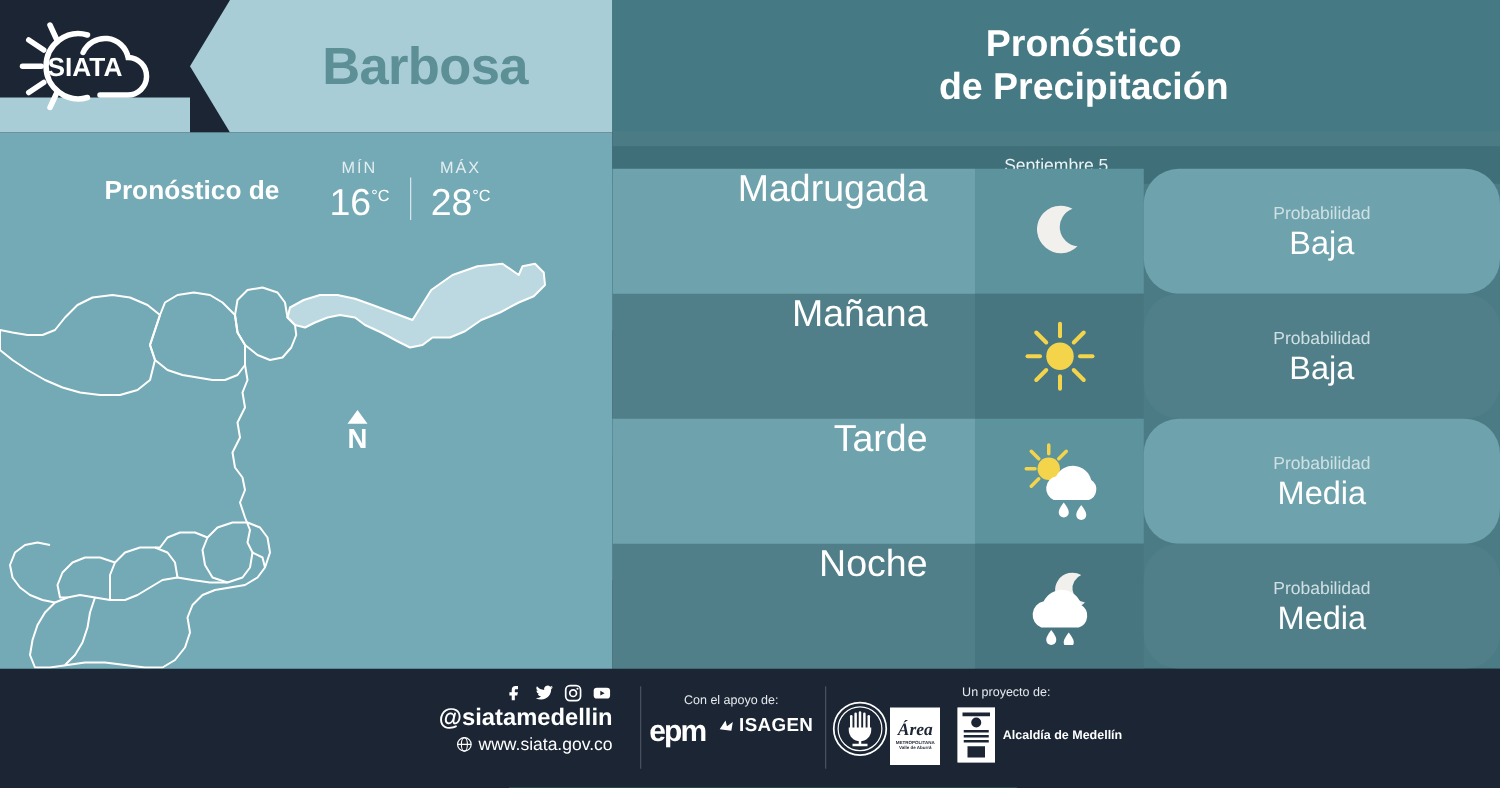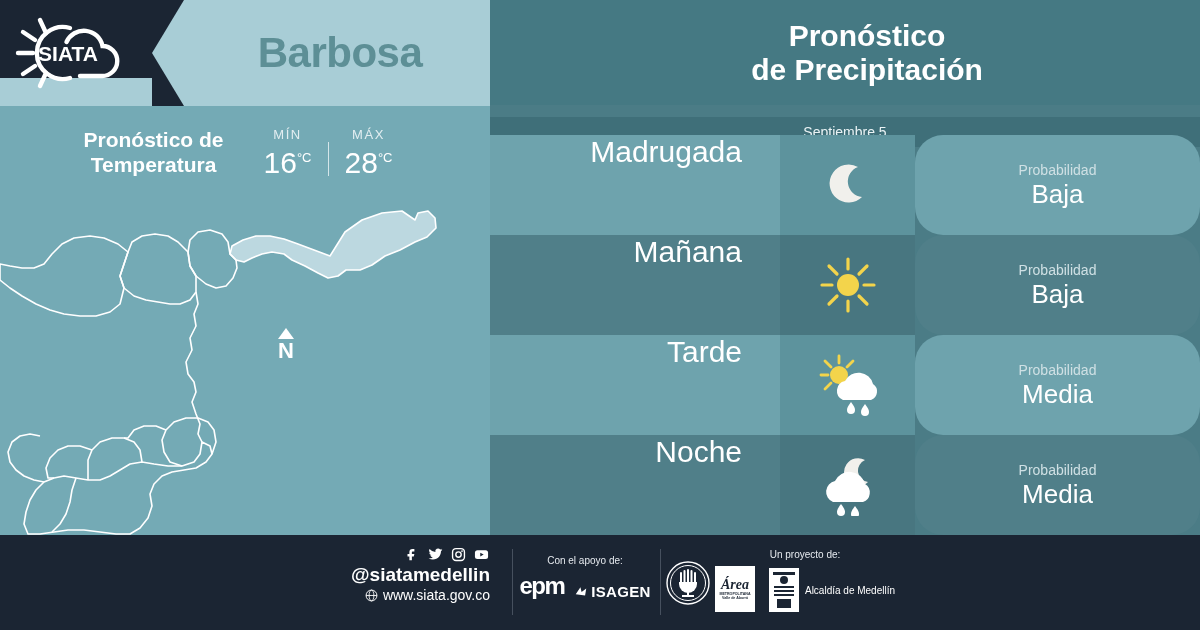--- a/index.html
+++ b/index.html
@@ -113,31 +113,31 @@
   }
   .social-icons { display:flex; justify-content:flex-end; gap:7px; margin-bottom:2px; }
   .handle { font-size:19px; font-weight:bold; color:#ffffff; line-height:22px; }
   .website {
     font-size:14px; color:#ffffff; line-height:18px;
     display:flex; align-items:center; justify-content:flex-end; gap:5px;
   }
   .vline { position:absolute; top:14px; width:1px; height:66px; background:#46505e; }
   .sponsor { position:absolute; text-align:center; color:#ffffff; }
   .sponsor-title { font-size:10px; font-weight:300; color:#e6eaef; margin-bottom:6px; }
-  .logo-row { display:flex; align-items:flex-end; justify-content:center; gap:10px; }
+  .logo-row { display:flex; align-items:flex-start; justify-content:center; gap:10px; }
   .epm-txt { font-size:24px; font-weight:bold; letter-spacing:-1.5px; color:#ffffff; }
   .isagen-txt { font-size:15px; font-weight:bold; letter-spacing:0.3px; color:#ffffff; }
   .area-box {
     width:40px; height:46px; background:#ffffff; color:#1b2533;
     display:flex; flex-direction:column; align-items:center; justify-content:center;
   }
   .area-script { font-family:"Liberation Serif", serif; font-style:italic; font-size:14px; font-weight:bold; line-height:14px; }
   .area-sub { font-size:3.6px; font-weight:bold; line-height:4.4px; text-align:center; }
   .alc-box { width:30px; height:44px; background:#ffffff; }
-  .alc-txt { font-size:10px; font-weight:normal; color:#ffffff; }
+  .alc-txt { font-size:10px; font-weight:bold; color:#ffffff; }
 </style>
 </head>
 <body>
 
 <div class="page">
 
   <div class="left-col">
 
     <div class="left-header">
       <div class="logo-tab">
@@ -155,21 +155,20 @@
         </svg>
       </div>
       <div class="city-name">Barbosa</div>
     </div>
 
     <div class="left-body">
 
       <div class="temp-block">
         <div class="temp-title">
           <div>Pronóstico de</div>
-          <div>Temperatura</div>
         </div>
         <div class="temp-vals">
           <div class="temp-item">
             <div class="temp-lab">MÍN</div>
             <div class="temp-num"><span>16</span><sup>°C</sup></div>
           </div>
           <div class="temp-sep"></div>
           <div class="temp-item">
             <div class="temp-lab">MÁX</div>
             <div class="temp-num"><span>28</span><sup>°C</sup></div>

